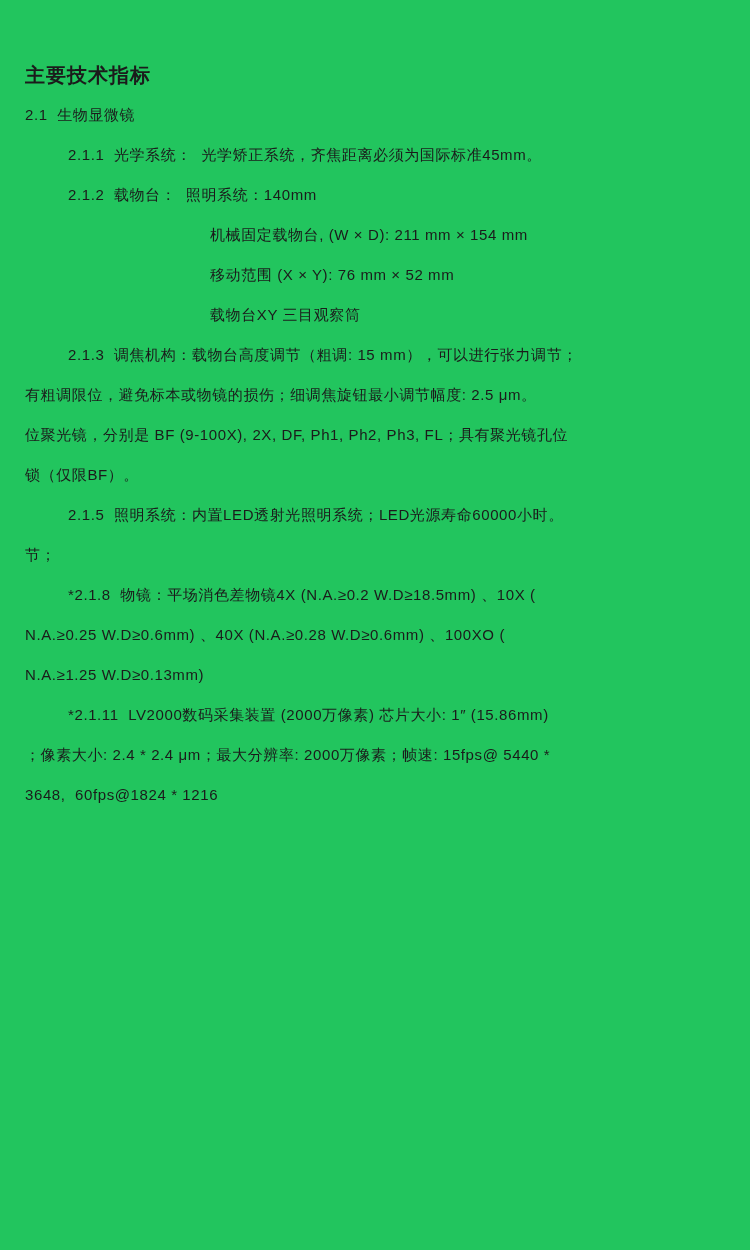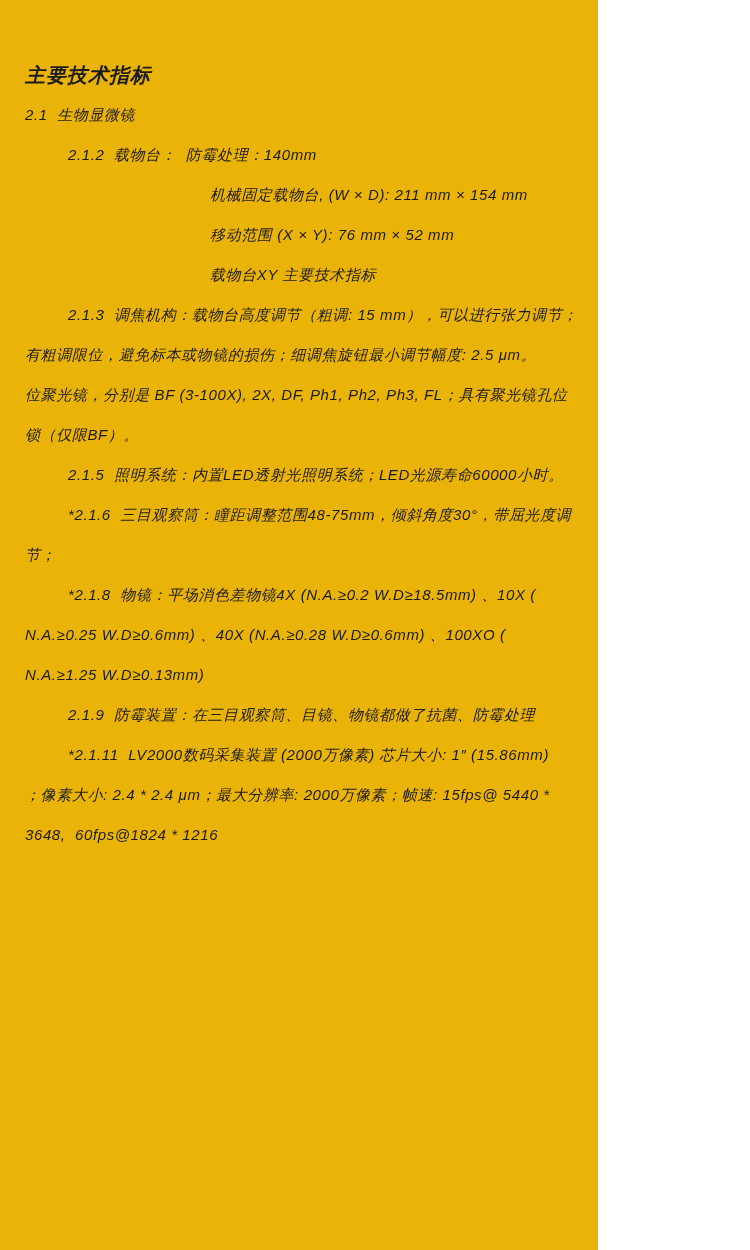--- a/index.html
+++ b/index.html
@@ -2,27 +2,26 @@
 <html><head>
 <meta charset="utf-8">
 <style>
   html, body {
     margin: 0;
     padding: 0;
     background: #ffffff;
   }
   .page {
     position: relative;
-    width: 598px;
+    width: 750px;
     height: 1250px;
-    background: #eab308;
+    background: #22c55e;
     overflow: hidden;
     font-family: "Liberation Sans", "DejaVu Sans", sans-serif;
     color: #1b1b1b;
-    font-style: italic;
   }
   .content {
     position: absolute;
     top: 55px;
     left: 25px;
     right: 20px;
   }
   .doc-title {
     margin: 0;
     font-size: 20px;
@@ -42,33 +41,32 @@
   .ind-3 { padding-left: 185px; }
 </style>
 </head>
 <body>
 
 <div class="page">
   <div class="content">
     <h1 class="doc-title">主要技术指标</h1>
     <div>
         <div class="line ind-0">2.1  生物显微镜</div>
-        <div class="line ind-1">2.1.2  载物台：  防霉处理：140mm</div>
+        <div class="line ind-1">2.1.1  光学系统：  光学矫正系统，齐焦距离必须为国际标准45mm。</div>
+        <div class="line ind-1">2.1.2  载物台：  照明系统：140mm</div>
         <div class="line ind-3">机械固定载物台, (W × D): 211 mm × 154 mm</div>
         <div class="line ind-3">移动范围 (X × Y): 76 mm × 52 mm</div>
-        <div class="line ind-3">载物台XY 主要技术指标</div>
+        <div class="line ind-3">载物台XY 三目观察筒</div>
         <div class="line ind-1">2.1.3  调焦机构：载物台高度调节（粗调: 15 mm），可以进行张力调节；</div>
         <div class="line ind-0">有粗调限位，避免标本或物镜的损伤；细调焦旋钮最小调节幅度: 2.5 μm。</div>
-        <div class="line ind-0">位聚光镜，分别是 BF (3-100X), 2X, DF, Ph1, Ph2, Ph3, FL；具有聚光镜孔位</div>
+        <div class="line ind-0">位聚光镜，分别是 BF (9-100X), 2X, DF, Ph1, Ph2, Ph3, FL；具有聚光镜孔位</div>
         <div class="line ind-0">锁（仅限BF）。</div>
         <div class="line ind-1">2.1.5  照明系统：内置LED透射光照明系统；LED光源寿命60000小时。</div>
-        <div class="line ind-1">*2.1.6  三目观察筒：瞳距调整范围48-75mm，倾斜角度30°，带屈光度调</div>
         <div class="line ind-0">节；</div>
         <div class="line ind-1">*2.1.8  物镜：平场消色差物镜4X (N.A.≥0.2 W.D≥18.5mm) 、10X (</div>
         <div class="line ind-0">N.A.≥0.25 W.D≥0.6mm) 、40X (N.A.≥0.28 W.D≥0.6mm) 、100XO (</div>
         <div class="line ind-0">N.A.≥1.25 W.D≥0.13mm)</div>
-        <div class="line ind-1">2.1.9  防霉装置：在三目观察筒、目镜、物镜都做了抗菌、防霉处理</div>
         <div class="line ind-1">*2.1.11  LV2000数码采集装置 (2000万像素) 芯片大小: 1″ (15.86mm)</div>
         <div class="line ind-0">；像素大小: 2.4 * 2.4 μm；最大分辨率: 2000万像素；帧速: 15fps@ 5440 *</div>
         <div class="line ind-0">3648,  60fps@1824 * 1216</div>
       </div>
   </div>
 </div>
 
 </body></html>

